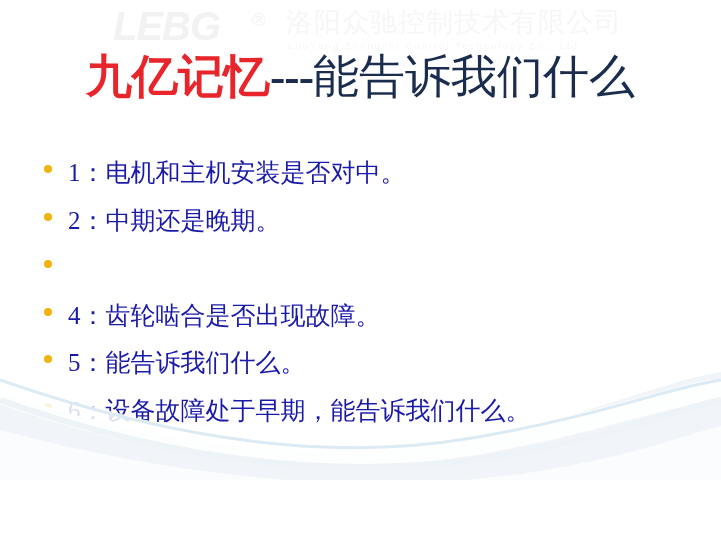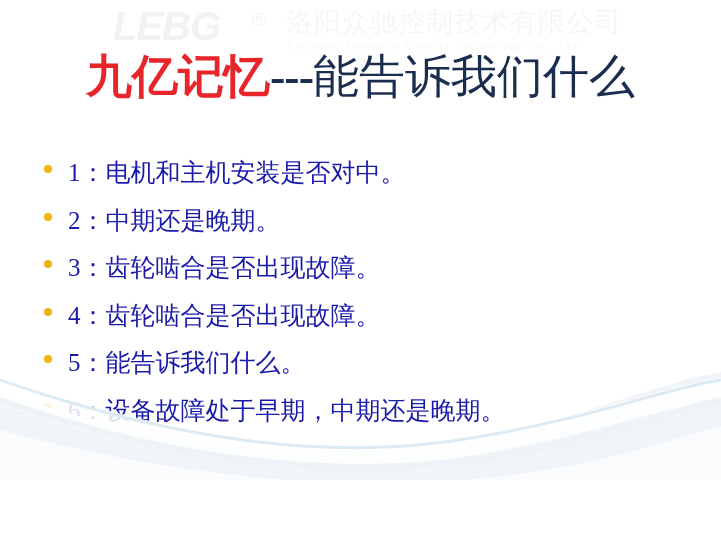--- a/index.html
+++ b/index.html
@@ -199,42 +199,41 @@
       <span class="bullet-dot">
           <i></i>
         </span>
       <span class="bullet-text"><span class="num">2：</span><span>中期还是晚期。</span></span>
     </div>
 
     <div class="bullet-row">
       <span class="bullet-dot">
           <i></i>
         </span>
-      <span class="bullet-text"><span class="num">3：</span><span>齿轮啮合是否出现故障。</span></span>
     </div>
 
     <div class="bullet-row">
       <span class="bullet-dot">
           <i></i>
         </span>
       <span class="bullet-text"><span class="num">4：</span><span>齿轮啮合是否出现故障。</span></span>
     </div>
 
     <div class="bullet-row">
       <span class="bullet-dot">
           <i></i>
         </span>
       <span class="bullet-text"><span class="num">5：</span><span>能告诉我们什么。</span></span>
     </div>
 
     <div class="bullet-row">
       <span class="bullet-dot">
           <i></i>
         </span>
-      <span class="bullet-text"><span class="num">6：</span><span>设备故障处于早期，中期还是晚期。</span></span>
+      <span class="bullet-text"><span class="num">6：</span><span>设备故障处于早期，能告诉我们什么。</span></span>
     </div>
 
   </div>
 
   <span class="deco-text">EveryBody Go</span>
 
   <svg class="deco" viewBox="0 0 721 110" preserveAspectRatio="none">
     <path d="M0,22 C150,74 330,98 470,70 C590,46 660,12 721,2 L721,110 L0,110 Z" fill="#f1f4f8"></path>
     <path d="M0,6 C160,64 320,92 470,66 C600,44 665,16 721,8 L721,30 C650,40 590,66 470,86 C320,110 150,88 0,34 Z" fill="#ffffff" opacity="0.85"></path>
     <path d="M0,10 C160,66 320,94 472,68 C602,46 666,18 721,10" fill="none" stroke="#dceaf4" stroke-width="3"></path>

